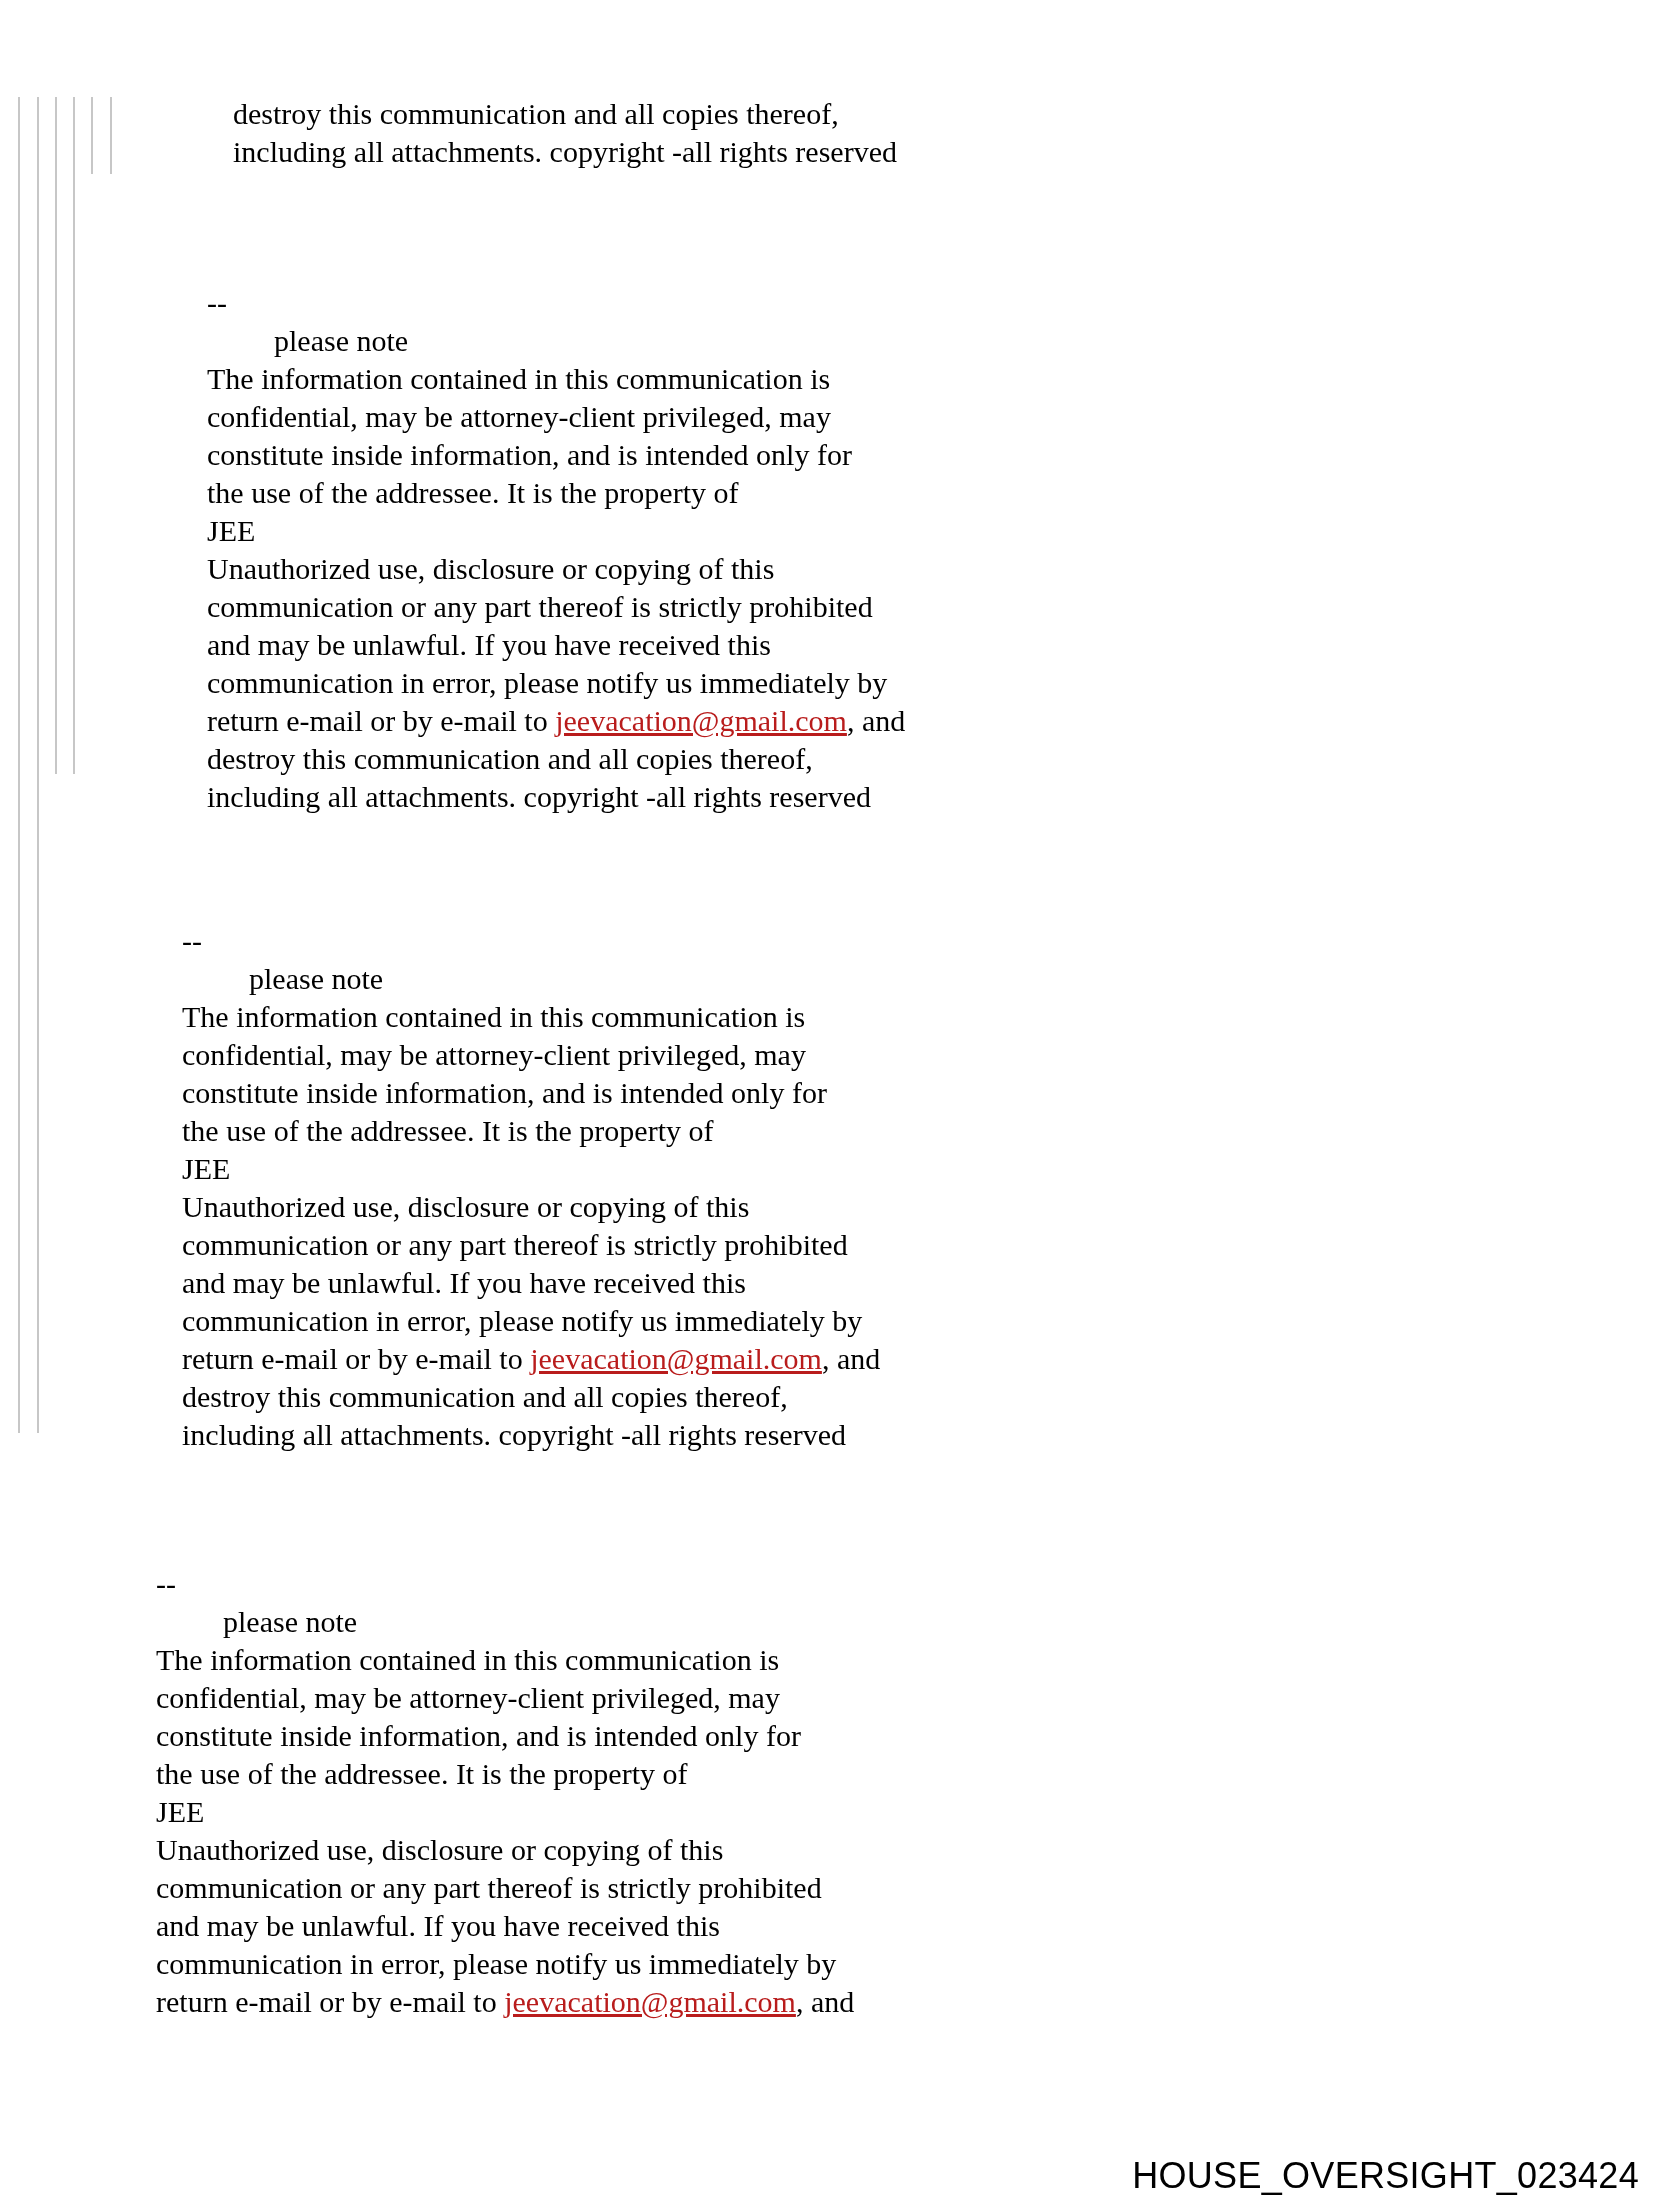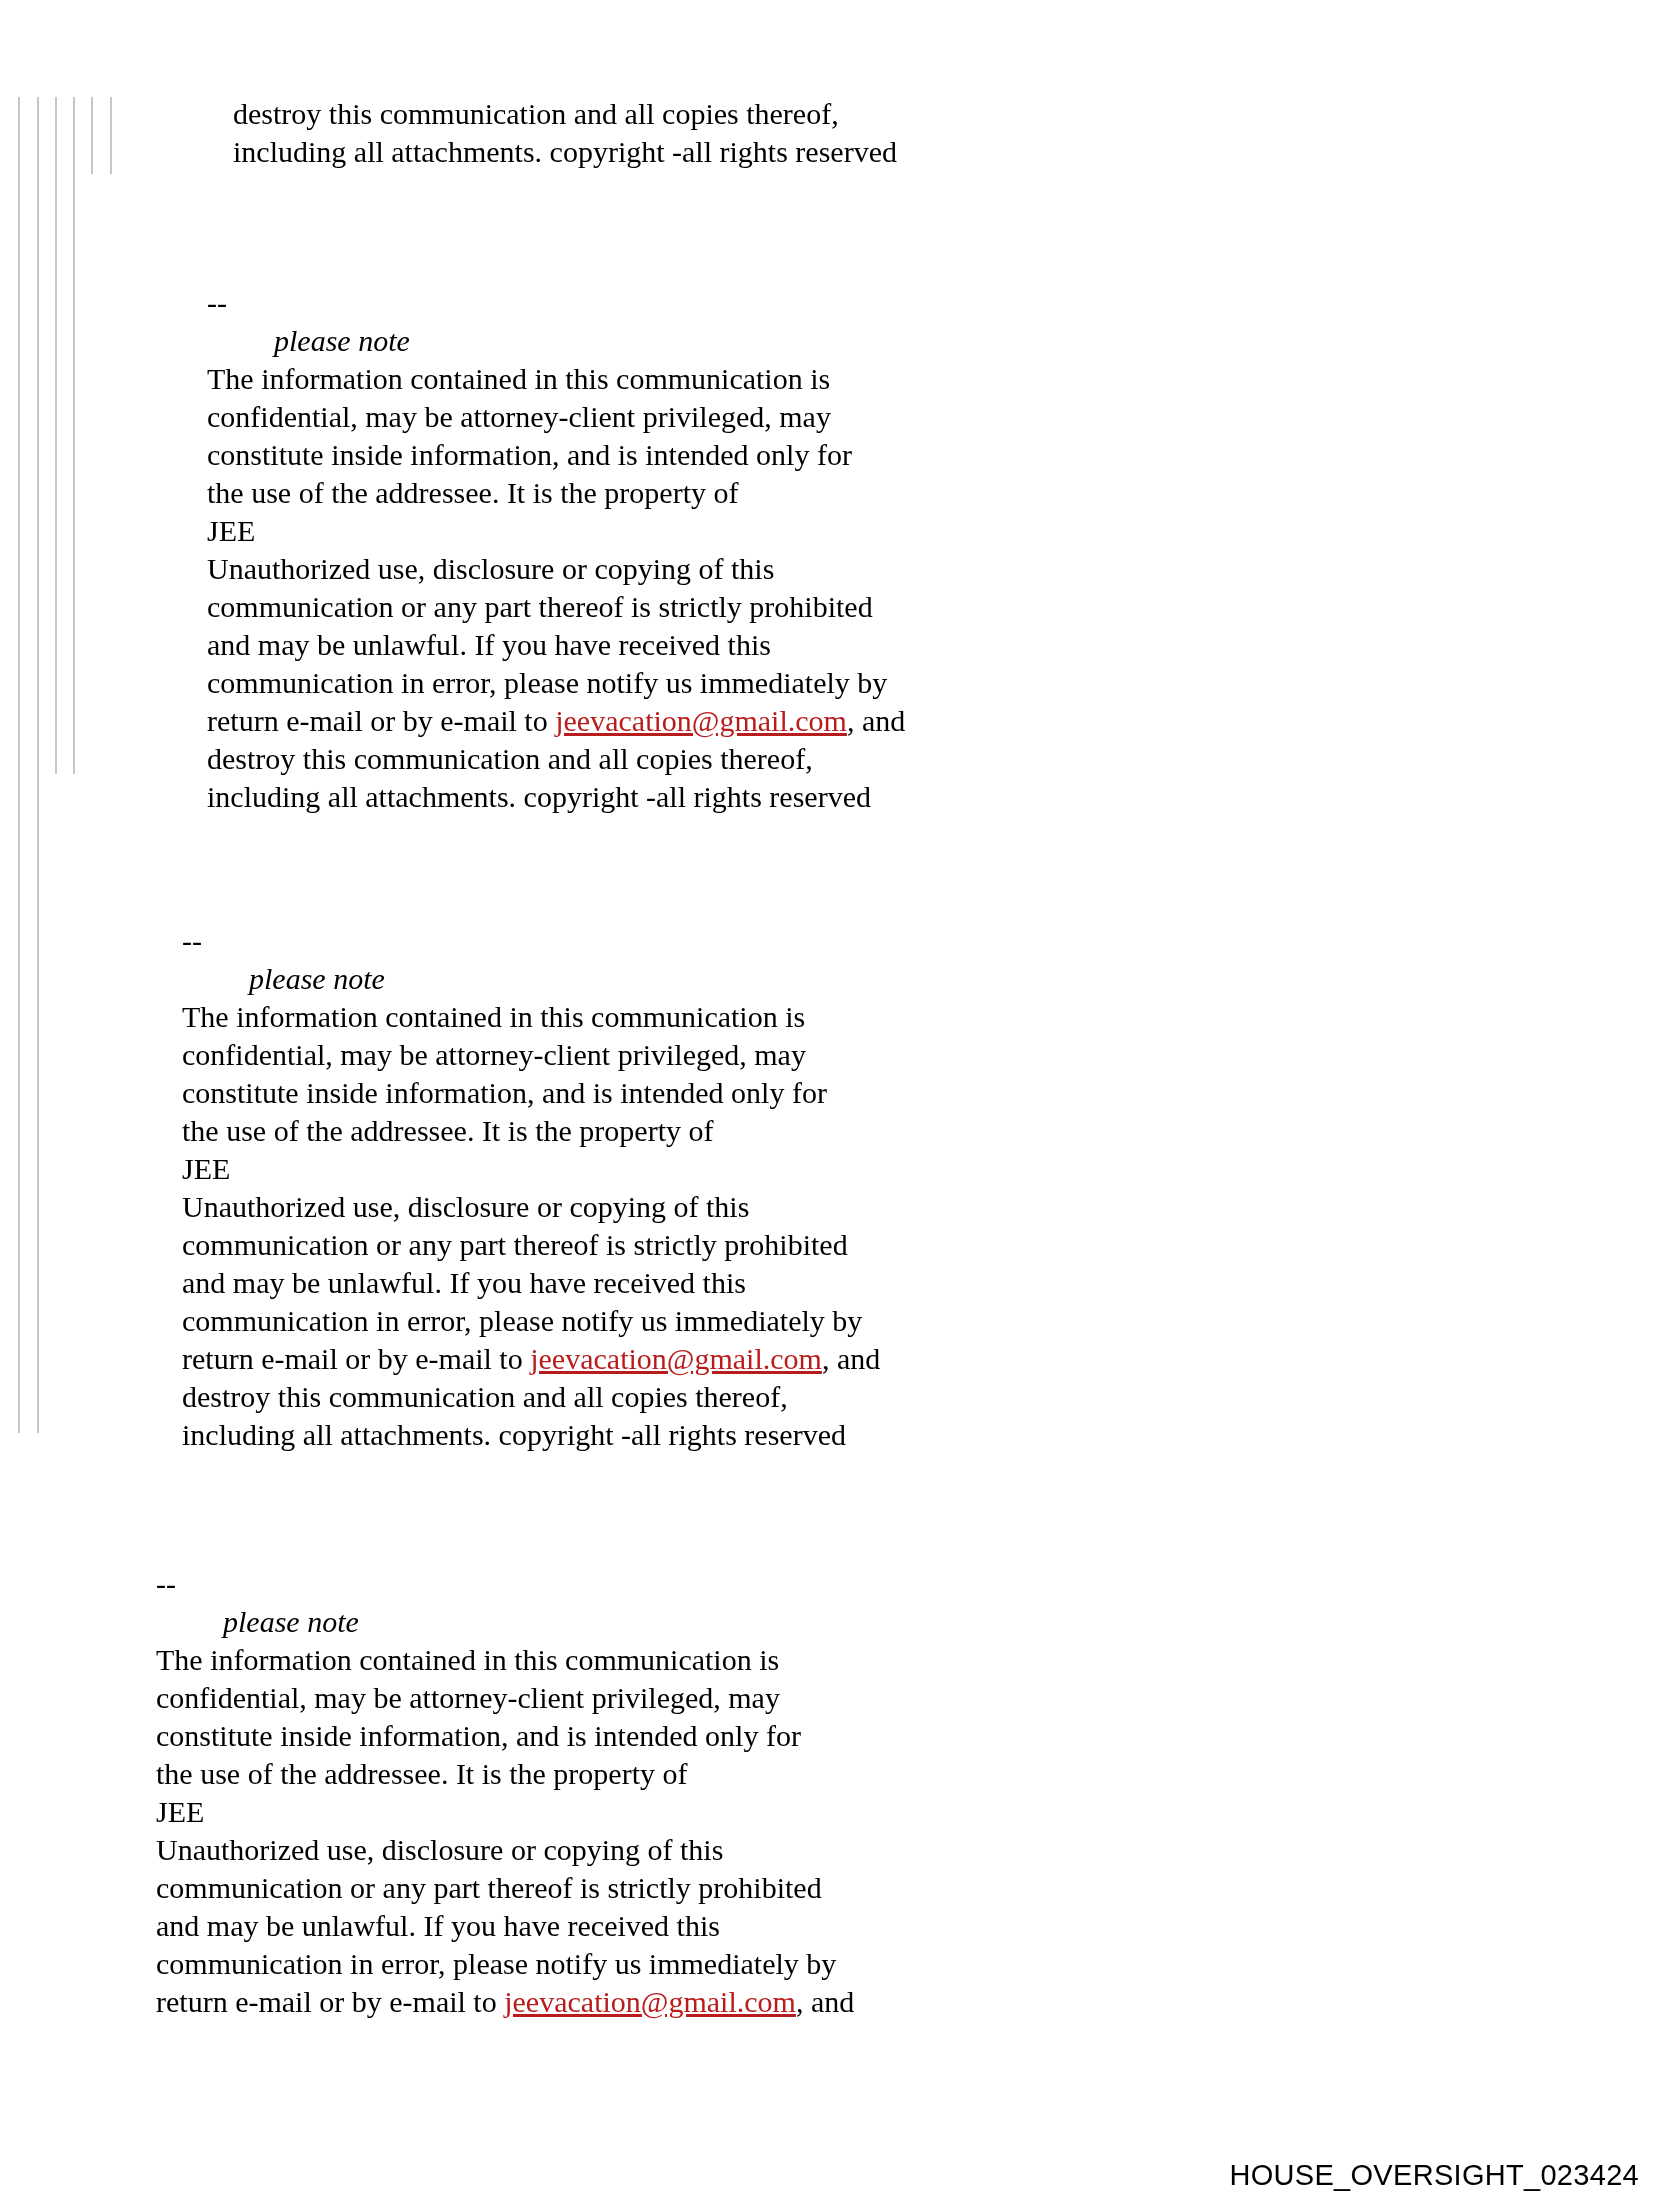--- a/index.html
+++ b/index.html
@@ -19,31 +19,31 @@
   .bar{
     position:absolute;
     width:2px;
     background:#c7c7c7;
   }
   .blk,.frag{
     position:absolute;
     white-space:nowrap;
   }
   .ln{height:38px;}
-  .note{padding-left:67px;font-style:italic;}
+  .note{padding-left:67px;}
   .mail{
     color:#b91c1c;
     text-decoration:underline;
   }
   .bates{
     position:absolute;
     right:37px;
     top:2156px;
     font-family:"Liberation Sans","DejaVu Sans",sans-serif;
-    font-size:29px;
+    font-size:36px;
     line-height:39px;
     letter-spacing:0.3px;
     color:#000000;
   }
 </style>
 </head>
 <body>
 
 <div class="page">
 

